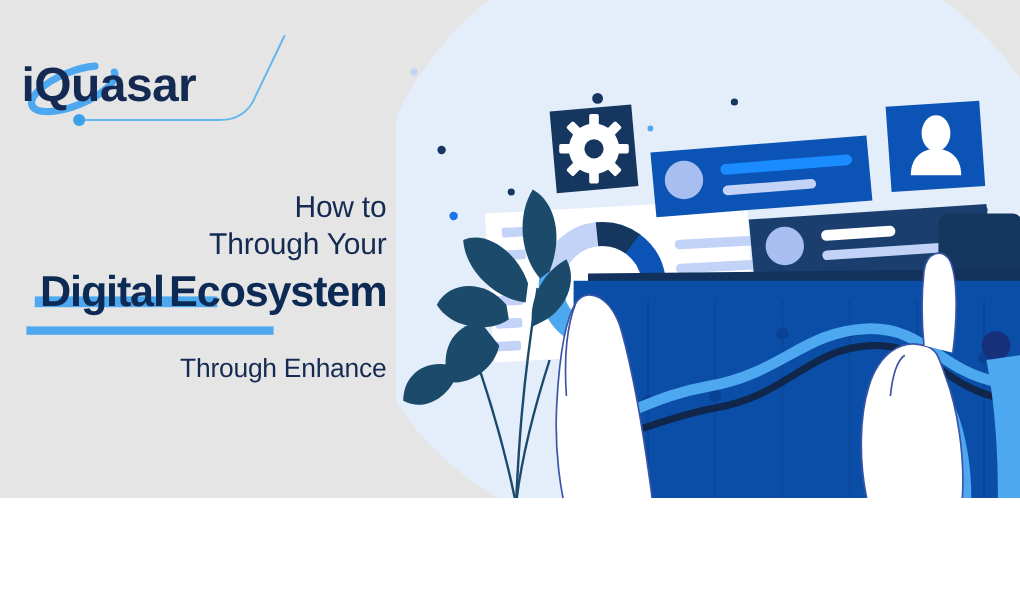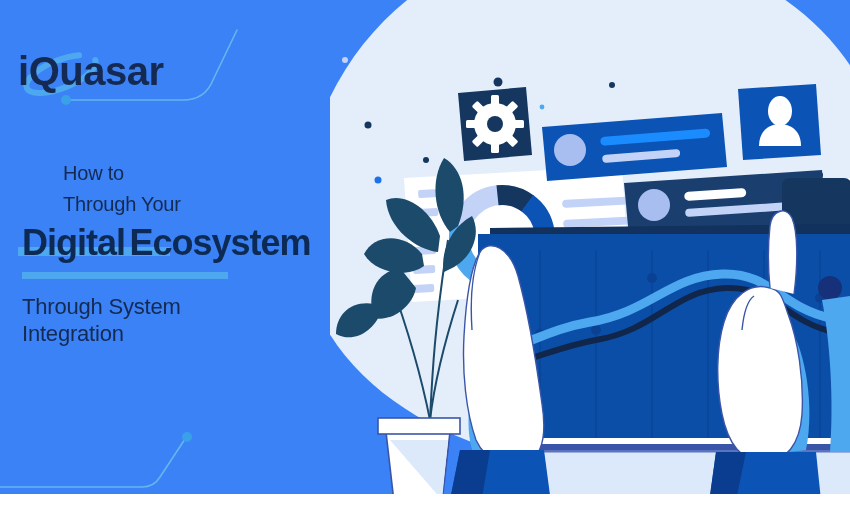--- a/index.html
+++ b/index.html
@@ -7,23 +7,24 @@
     margin: 0;
     padding: 0;
     background: #ffffff;
   }
   body {
     font-family: "Liberation Sans", sans-serif;
   }
   #banner {
     position: relative;
     width: 850px;
-    height: 494px;
-    background: #3b82f6;
+    height: 415px;
+    background: #e5e5e5;
     overflow: hidden;
+    text-align: right;
   }
 
   
   #left-panel {
     position: absolute;
     left: 0; top: 0;
     width: 350px; height: 510px;
     z-index: 5;
   }
 
@@ -48,21 +49,21 @@
   }
 
   
   #headline {
     position: absolute;
     left: 22px;
     top: 158px;
     width: 300px;
   }
   .head-small {
-    font-size: 20px;
+    font-size: 25px;
     font-weight: 400;
     color: #142a52;
     line-height: 31px;
     letter-spacing: -0.2px;
     margin-left: 41px;
   }
   #head-bold-wrap {
     margin-top: 2px;
   }
   .head-bold {
@@ -141,22 +142,21 @@
       <div id="head-bold-wrap">
         <div class="head-bold">
           <span id="digital-highlight"></span>
           <span>Digital</span>
         </div>
         <div class="head-bold">Ecosystem</div>
       </div>
 
       <div id="eco-underline"></div>
 
-      <div class="head-sub">Through System</div>
-      <div class="head-sub">Integration</div>
+      <div class="head-sub">Through Enhance</div>
     </div>
 
     <svg id="decor-bottom" class="decor-svg" width="210" height="85" viewBox="0 0 210 85">
       <path d="M0 62 L142 62 Q154 62 160 52 L185 14" fill="none" stroke="#63b7ef" stroke-width="1.6" stroke-linecap="round"></path>
       <circle cx="187" cy="12" r="5" fill="#3aa0e8"></circle>
     </svg>
   </div>
 
   <div id="illustration">
     <svg id="illu-svg" width="520" height="510" viewBox="0 0 520 510">

